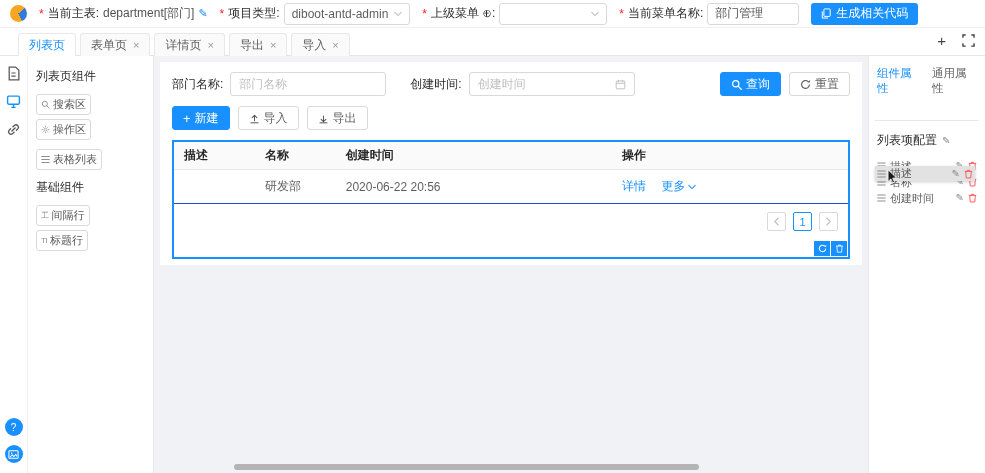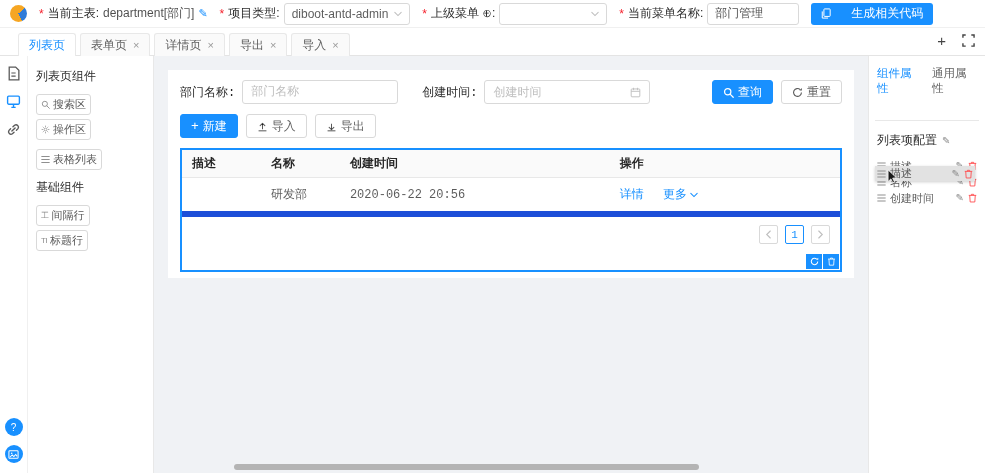--- a/index.html
+++ b/index.html
@@ -11,21 +11,21 @@
   .topbar { height:28px; flex:0 0 28px; display:flex; align-items:center; gap:12px; padding:0 10px; background:#fff; border-bottom:1px solid #f0f0f0; white-space:nowrap; }
   .logo { width:17px; height:17px; border-radius:50%; background:conic-gradient(from 210deg, #f6a623 0 55%, #2f7bd8 55% 85%, #f6a623 85%); flex:0 0 17px; }
   .field { display:inline-flex; align-items:center; gap:4px; }
   .req { color:var(--required,#f5222d); }
   .lbl { color:rgba(0,0,0,.85); }
   .val { color:rgba(0,0,0,.7); }
   .icon-edit { color:var(--primary,#1890ff); font-size:11px; line-height:1; cursor:pointer; }
   .select { height:22px; min-width:108px; border:1px solid #d9d9d9; border-radius:3px; background:#fff; display:inline-flex; align-items:center; justify-content:space-between; gap:6px; padding:0 7px; color:rgba(0,0,0,.65); cursor:pointer; }
   .select svg { width:8px; height:6px; color:#bfbfbf; }
   .txt-input { height:22px; width:92px; border:1px solid #d9d9d9; border-radius:3px; padding:0 7px; font-size:12px; color:rgba(0,0,0,.7); font-family:inherit; }
-  .gen-btn { height:22px; border:none; background:var(--primary,#1890ff); color:#fff; border-radius:3px; padding:0 10px; display:inline-flex; align-items:center; gap:20px; font-size:12px; font-family:inherit; cursor:pointer; }
+  .gen-btn { height:22px; border:none; background:var(--primary,#1890ff); color:#fff; border-radius:3px; padding:0 10px; display:inline-flex; align-items:center; gap:5px; font-size:12px; font-family:inherit; cursor:pointer; }
   .gen-btn svg { width:10px; height:11px; }
 
   
   .tabbar { height:28px; flex:0 0 28px; display:flex; align-items:flex-end; gap:4px; padding:0 10px; background:#fff; border-bottom:1px solid #e4e4e4; }
   .tab { height:23px; display:inline-flex; align-items:center; gap:6px; padding:0 10px; border:1px solid #e8e8e8; border-bottom:none; border-radius:3px 3px 0 0; background:#fafafa; color:rgba(0,0,0,.65); cursor:pointer; margin-bottom:-1px; }
   .tab.active { background:#fff; color:var(--primary,#1890ff);margin-left:8px; }
   .tab-close { color:#999; font-size:11px; line-height:1; cursor:pointer; }
   .tabbar-right { margin-left:auto; display:flex; align-items:center; gap:16px; padding-bottom:7px; color:#444; }
   .tb-plus { font-size:15px; line-height:1; cursor:pointer; }
   .tb-full { width:13px; height:13px; color:#444; cursor:pointer; }
@@ -42,21 +42,21 @@
   .rail-circle svg { width:11px; height:11px; }
 
   .left-panel { width:126px; flex:0 0 126px; background:#fff; border-right:1px solid #e8e8e8; padding:10px 8px; }
   .panel-title { color:rgba(0,0,0,.85); margin:2px 0 9px; }
   .panel-title.second { margin-top:8px; }
   .chips { display:flex; gap:4px; margin-bottom:9px; flex-wrap:wrap; }
   .chip { display:inline-flex; align-items:center; gap:3px; border:1px solid #d9d9d9; border-radius:3px; padding:2px 4px; font-size:11px; color:#595959; background:#fff; cursor:grab; }
   .chip svg { width:9px; height:9px; color:#8c8c8c; }
   .ticon { font-style:normal; font-size:8px; color:#8c8c8c; letter-spacing:-.5px; }
 
-  .canvas { flex:1; background:var(--canvas_bg,#f0f2f5); padding:14px; position:relative; min-width:0;font-family:Liberation Mono, monospace; }
+  .canvas { flex:1; background:var(--canvas_bg,#f0f2f5); padding:6px; position:relative; min-width:0; }
   .surface { background:#fff; padding:10px 12px 6px; }
 
   .search-row { display:flex; align-items:center; }
   .f-label { color:rgba(0,0,0,.85); margin-right:7px; }
   .lbl2 { margin-left:24px; }
   .ipt { height:24px; width:156px; border:1px solid #d9d9d9; border-radius:3px; padding:0 8px; font-size:12px; color:rgba(0,0,0,.65); background:#fff; font-family:inherit; }
   .ipt::placeholder { color:#bfbfbf; }
   .date { width:166px; display:inline-flex; align-items:center; justify-content:space-between; cursor:text; }
   .date .ph { color:#bfbfbf; }
   .date svg { width:11px; height:11px; color:#bfbfbf; }
@@ -64,21 +64,21 @@
   .btn { height:24px; display:inline-flex; align-items:center; gap:4px; padding:0 10px; border:1px solid #d9d9d9; border-radius:3px; background:#fff; color:rgba(0,0,0,.65); font-size:12px; font-family:inherit; cursor:pointer; }
   .btn svg { width:11px; height:11px; }
   .btn.primary { background:var(--primary,#1890ff); border-color:var(--primary,#1890ff); color:#fff; }
   .plus-glyph { font-size:13px; line-height:1; }
 
   .ops-row { display:flex; gap:8px; margin-top:10px; }
 
   .table-block { margin-top:10px; border:2px solid var(--primary,#1890ff); position:relative; background:#fff; cursor:pointer; }
   table { width:100%; border-collapse:collapse; font-size:12px; table-layout:fixed; }
   th { background:#fafafa; text-align:left; font-weight:bold; color:rgba(0,0,0,.85); padding:5px 10px; border-bottom:1px solid #e8e8e8; }
-  td { padding:8px 10px; color:rgba(0,0,0,.65); border-bottom:6px solid #1d4ed8; height:30px; }
+  td { padding:8px 10px; color:rgba(0,0,0,.65); border-bottom:1px solid #1d4ed8; height:30px; }
   .actions a { color:var(--primary,#1890ff); text-decoration:none; margin-right:12px; display:inline-flex; align-items:center; gap:3px; cursor:pointer; }
   .actions svg { width:8px; height:6px; }
   .pagination { display:flex; justify-content:flex-end; align-items:center; gap:7px; padding:8px 10px 26px; }
   .page-btn { min-width:19px; height:19px; border:1px solid #d9d9d9; border-radius:2px; background:#fff; display:inline-flex; align-items:center; justify-content:center; font-size:11px; color:#bfbfbf; cursor:pointer; }
   .page-btn svg { width:7px; height:9px; }
   .page-btn.current { border-color:var(--primary,#1890ff); color:var(--primary,#1890ff); }
   .mini-toolbar { position:absolute; right:1px; bottom:1px; display:flex; gap:1px; }
   .mini-btn { width:16px; height:15px; background:var(--primary,#1890ff); color:#fff; display:inline-flex; align-items:center; justify-content:center; cursor:pointer; }
   .mini-btn svg { width:9px; height:9px; }
 

